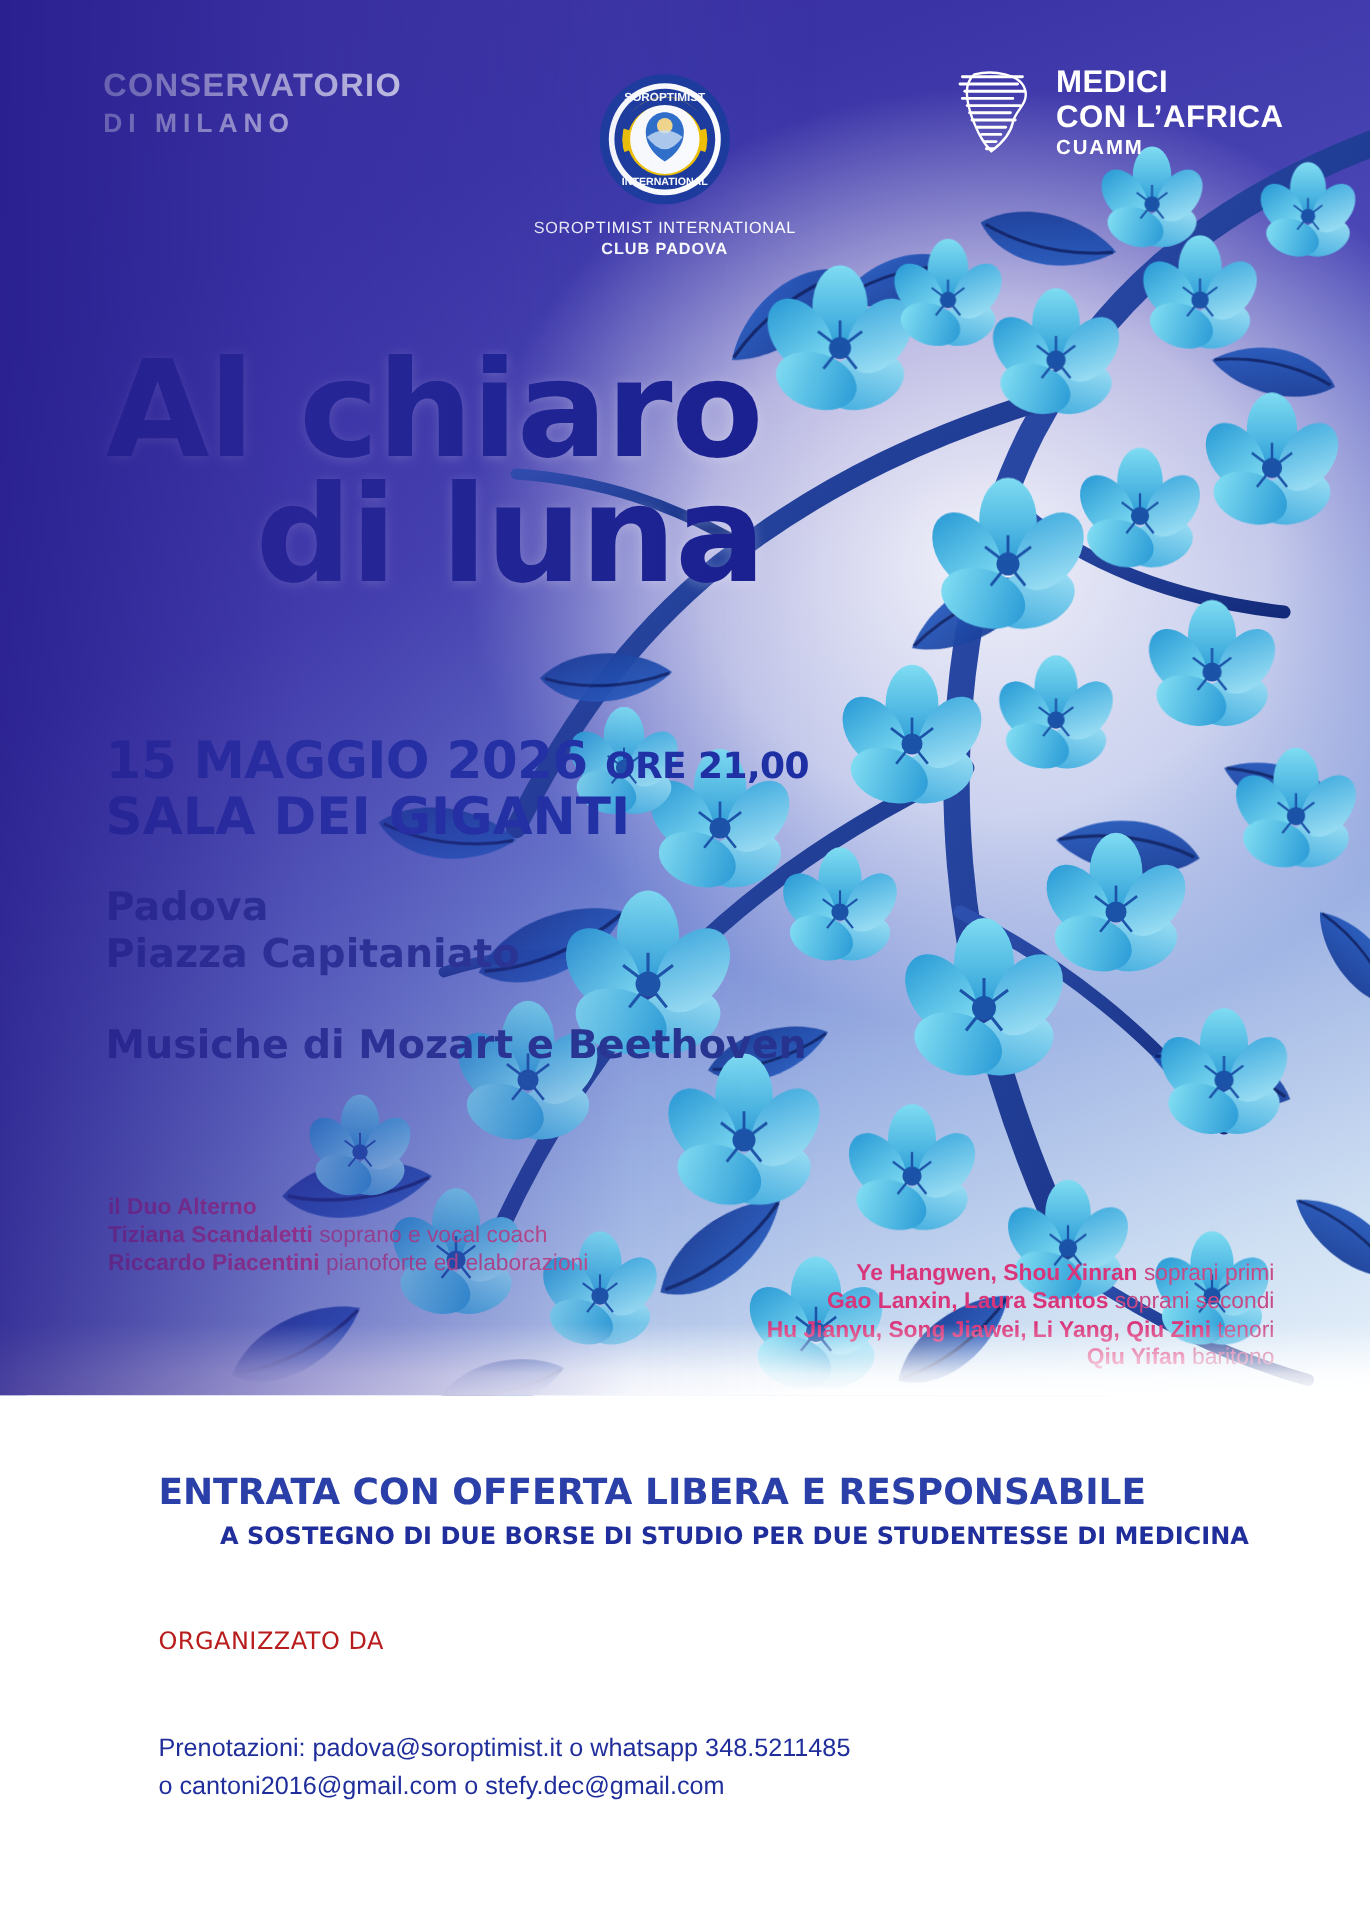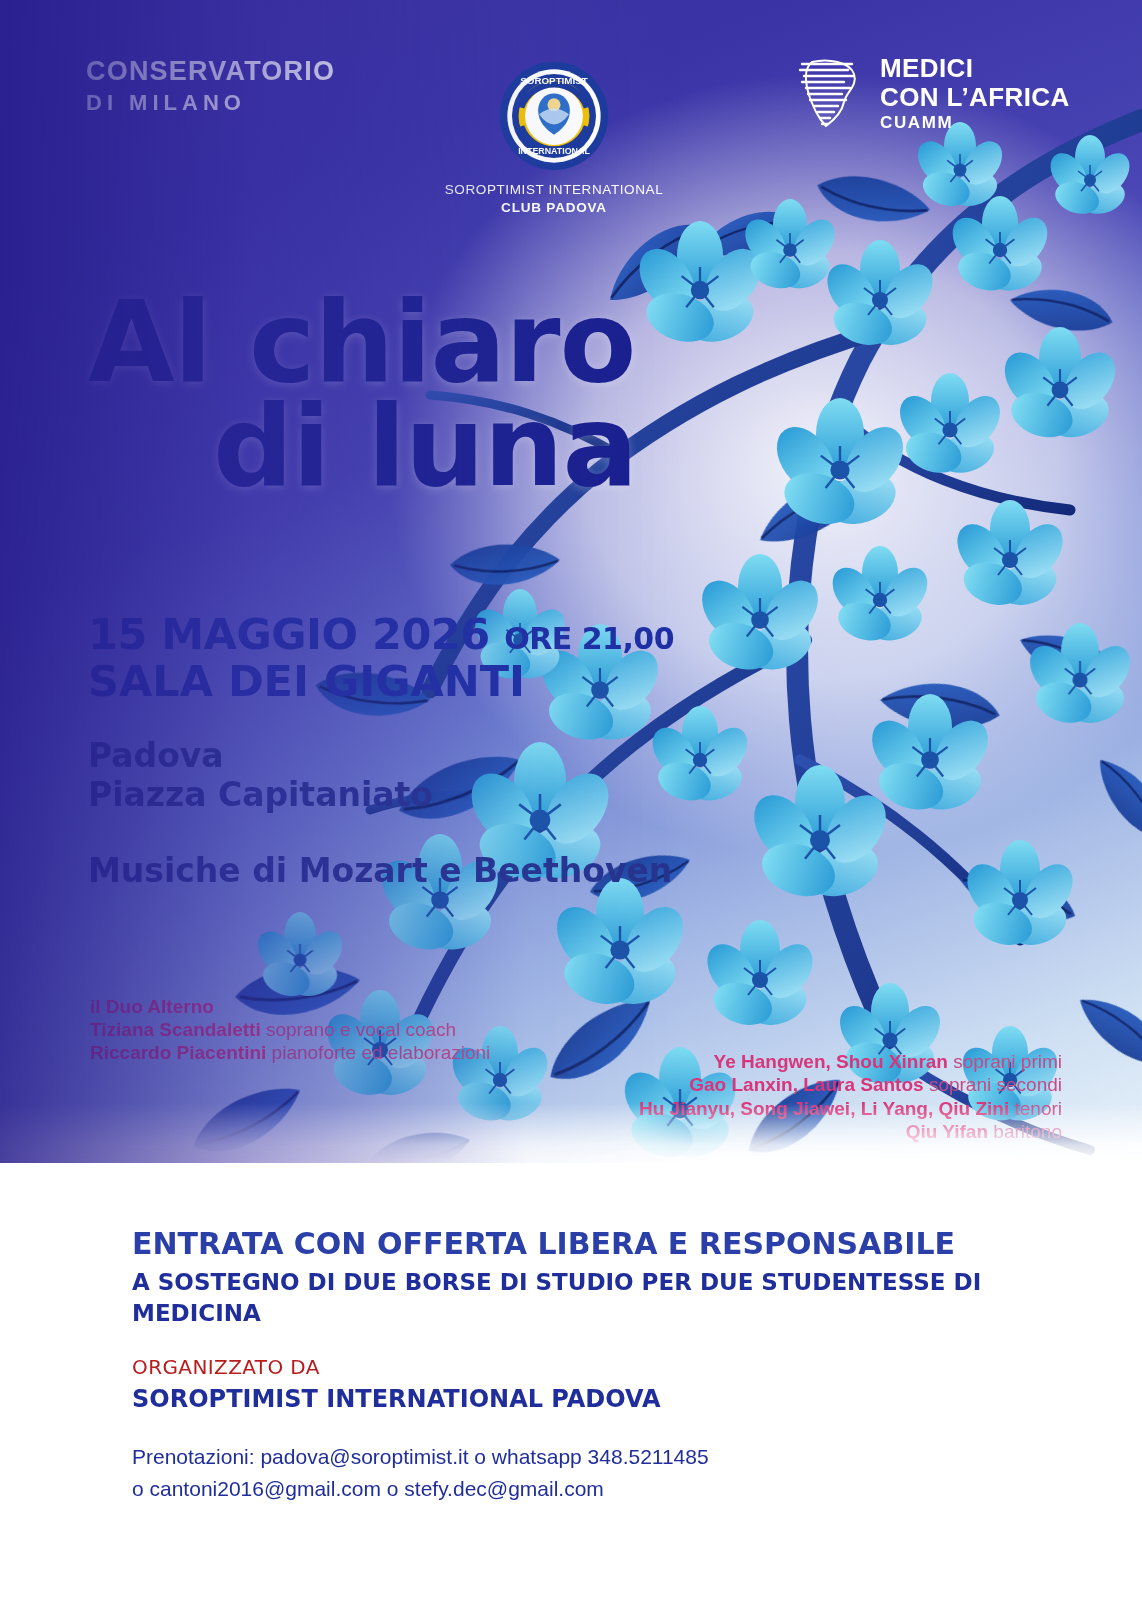--- a/index.html
+++ b/index.html
@@ -121,22 +121,22 @@
 
   
   .bottom { position:absolute; left:0; top:1163px; width:1142px; height:437px; background:#ffffff;margin-left:22px; }
   .entrata {
     position:absolute; left:110px; top:63px;
     font-family:"DejaVu Sans", sans-serif; font-weight:bold; font-size:30px;
     color:#2b3fa8; letter-spacing:0px;
   }
   .support {
     position:absolute; left:110px; top:104px; width:960px;
-    font-family:"DejaVu Sans", sans-serif; font-weight:bold; font-size:23px;
-    color:#1f2e9b; line-height:1.35;
+    font-family:"DejaVu Sans", sans-serif; font-weight:bold; font-size:20px;
+    color:#1f2e9b; line-height:1.35;text-align:center;
   }
   .org-label {
     position:absolute; left:110px; top:192px;
     font-family:"DejaVu Sans", sans-serif; font-size:20px; color:#b91c1c; letter-spacing:0.4px;
   }
   .org-name {
     position:absolute; left:110px; top:222px;
     font-family:"DejaVu Sans", sans-serif; font-weight:bold; font-size:24px; color:#1f2e9b;
   }
   .book1 {
@@ -356,21 +356,20 @@
 
     <div class="art-fade"></div>
   </div>
 
   <div class="bottom">
     <div class="entrata">ENTRATA CON OFFERTA LIBERA E RESPONSABILE</div>
     <div class="support">
       <div>A SOSTEGNO DI DUE BORSE DI STUDIO PER DUE STUDENTESSE DI MEDICINA</div>
     </div>
     <div class="org-label">ORGANIZZATO DA</div>
-    <div class="org-name">SOROPTIMIST INTERNATIONAL PADOVA</div>
 
     <div class="book1">
       <span>Prenotazioni:</span>
       <b>padova@soroptimist.it</b><span> o whatsapp </span><b>348.5211485</b>
     </div>
     <div class="book2">
       <span>o </span><b>cantoni2016@gmail.com</b><span> o </span><b>stefy.dec@gmail.com</b>
     </div>
   </div>
 

